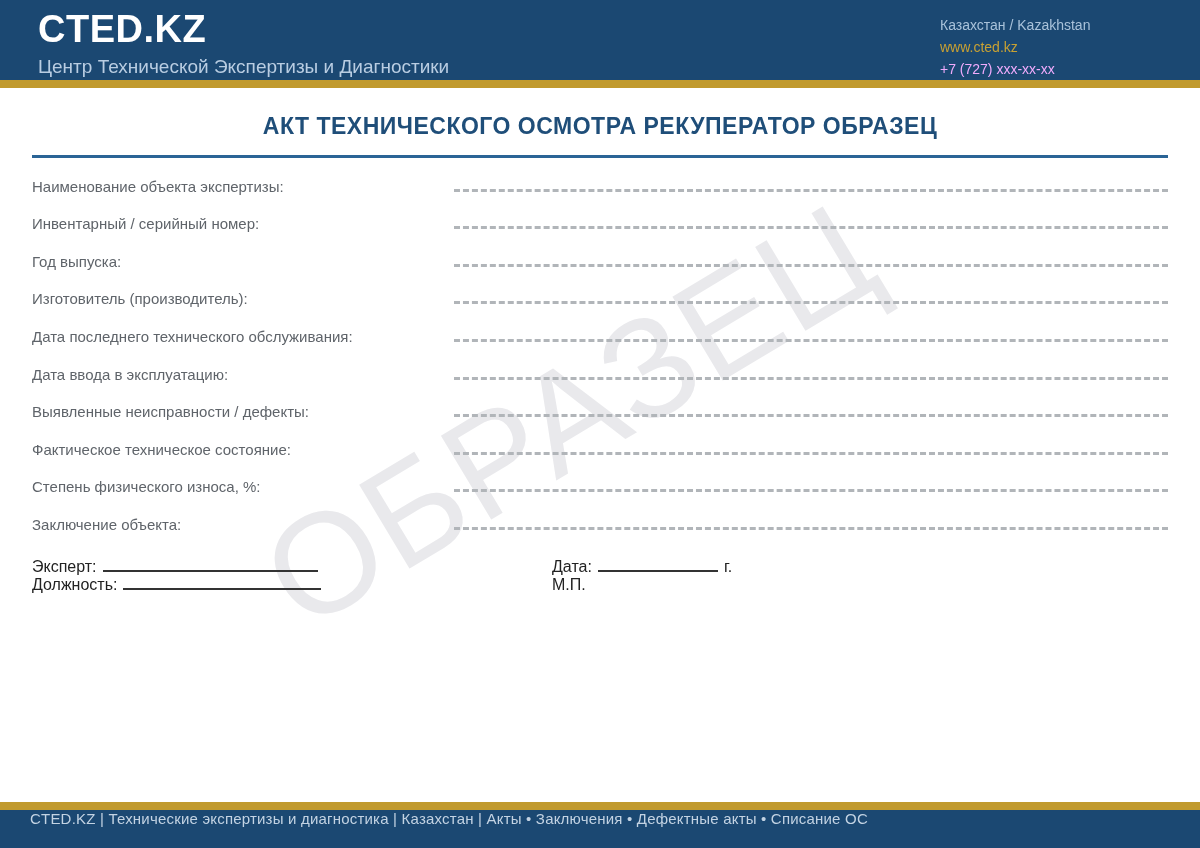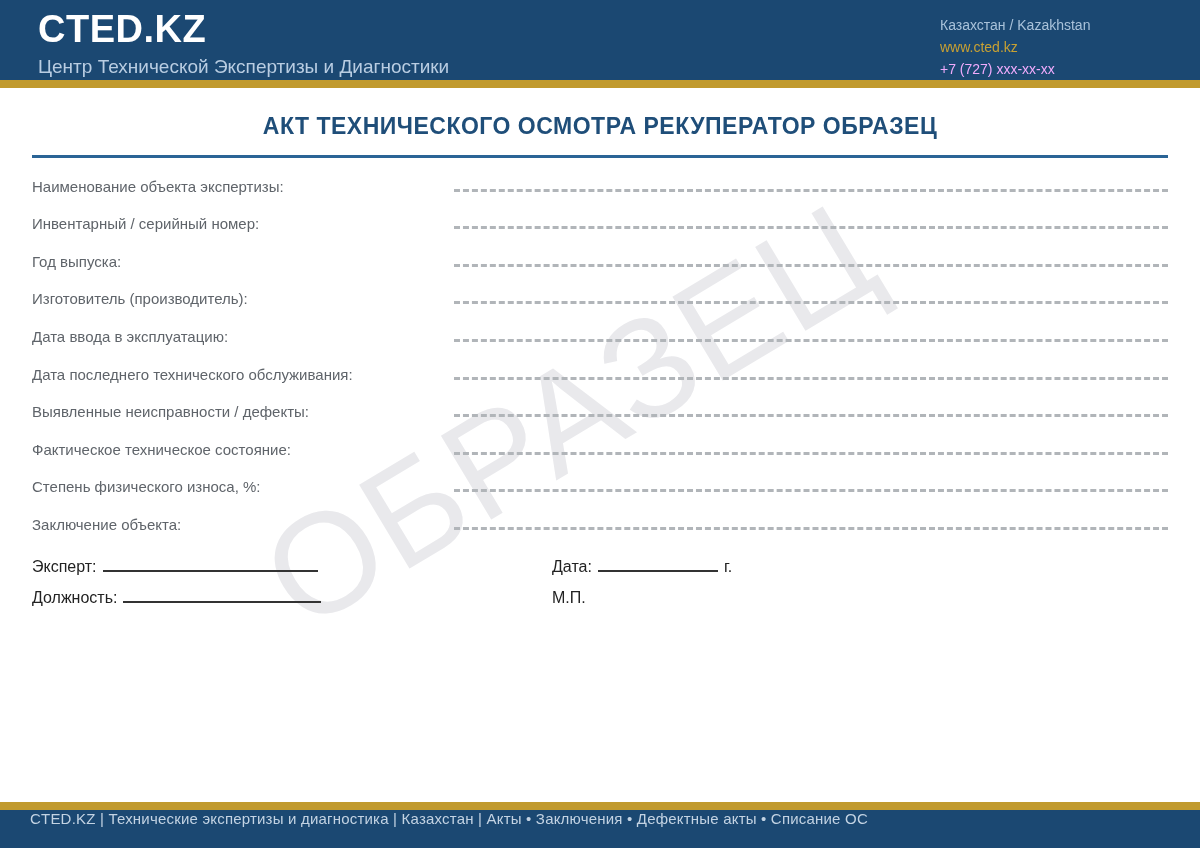--- a/index.html
+++ b/index.html
@@ -35,21 +35,21 @@
     font-size:23px; font-weight:700; letter-spacing:0.5px;
   }
   .title-rule { height:3px; background:var(--rule_blue, #2a6496); margin-top:15px; }
 
   .form-rows { margin-top:0; }
   .row { display:grid; grid-template-columns:422px 1fr; align-items:end; height:37.6px; }
   .flabel { color:var(--label_gray, #5f646a); font-size:15px; padding-bottom:1px; }
   .fline { border-bottom:3px dashed var(--dash_gray, #b1b5b9); height:0; margin-bottom:4px; }
 
   
-  .signature { margin-top:24px; display:grid; grid-template-columns:520px 1fr; row-gap:13px;
+  .signature { margin-top:24px; display:grid; grid-template-columns:520px 1fr; 
                font-size:16px; color:#222; }
   .sig-cell { white-space:nowrap; }
   .sig-line { display:inline-block; border-bottom:2px solid #333; height:12px; vertical-align:baseline; margin-left:6px; }
   .sig-line.w-expert { width:215px; }
   .sig-line.w-position { width:198px; }
   .sig-line.w-date { width:120px; margin-right:6px; }
 
   
   .watermark {
     position:absolute; left:215px; top:330px; width:710px; height:170px;
@@ -107,25 +107,25 @@
       </div>
       <div class="row">
         <span class="flabel">Год выпуска:</span>
         <span class="fline"></span>
       </div>
       <div class="row">
         <span class="flabel">Изготовитель (производитель):</span>
         <span class="fline"></span>
       </div>
       <div class="row">
-        <span class="flabel">Дата ввода в эксплуатацию:</span>
+        <span class="flabel">Дата последнего технического обслуживания:</span>
         <span class="fline"></span>
       </div>
       <div class="row">
-        <span class="flabel">Дата последнего технического обслуживания:</span>
+        <span class="flabel">Дата ввода в эксплуатацию:</span>
         <span class="fline"></span>
       </div>
       <div class="row">
         <span class="flabel">Выявленные неисправности / дефекты:</span>
         <span class="fline"></span>
       </div>
       <div class="row">
         <span class="flabel">Фактическое техническое состояние:</span>
         <span class="fline"></span>
       </div>

